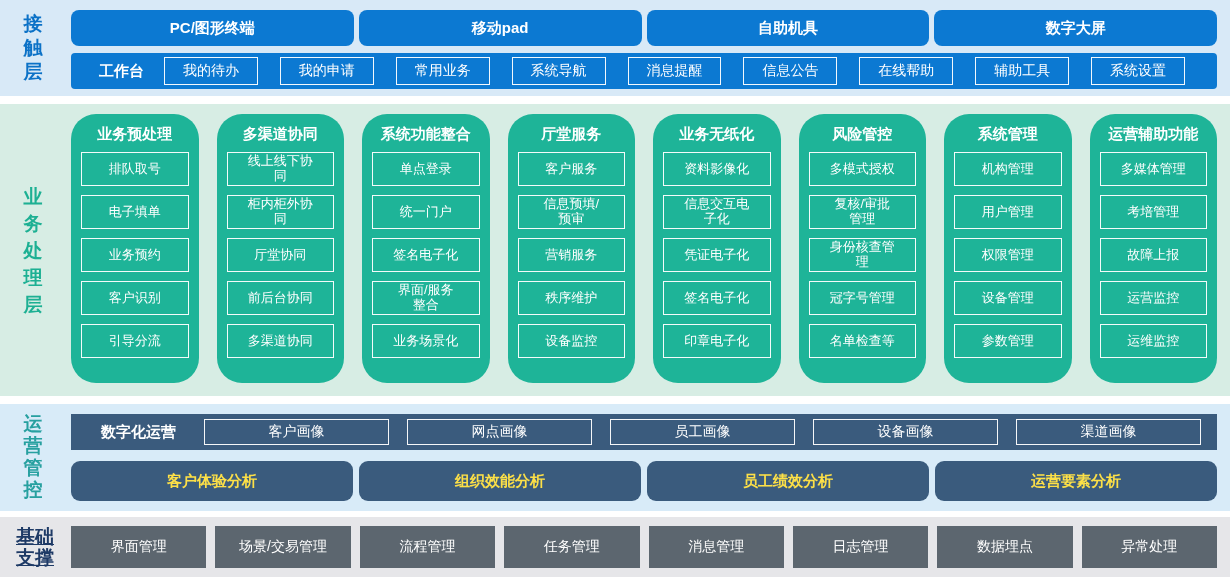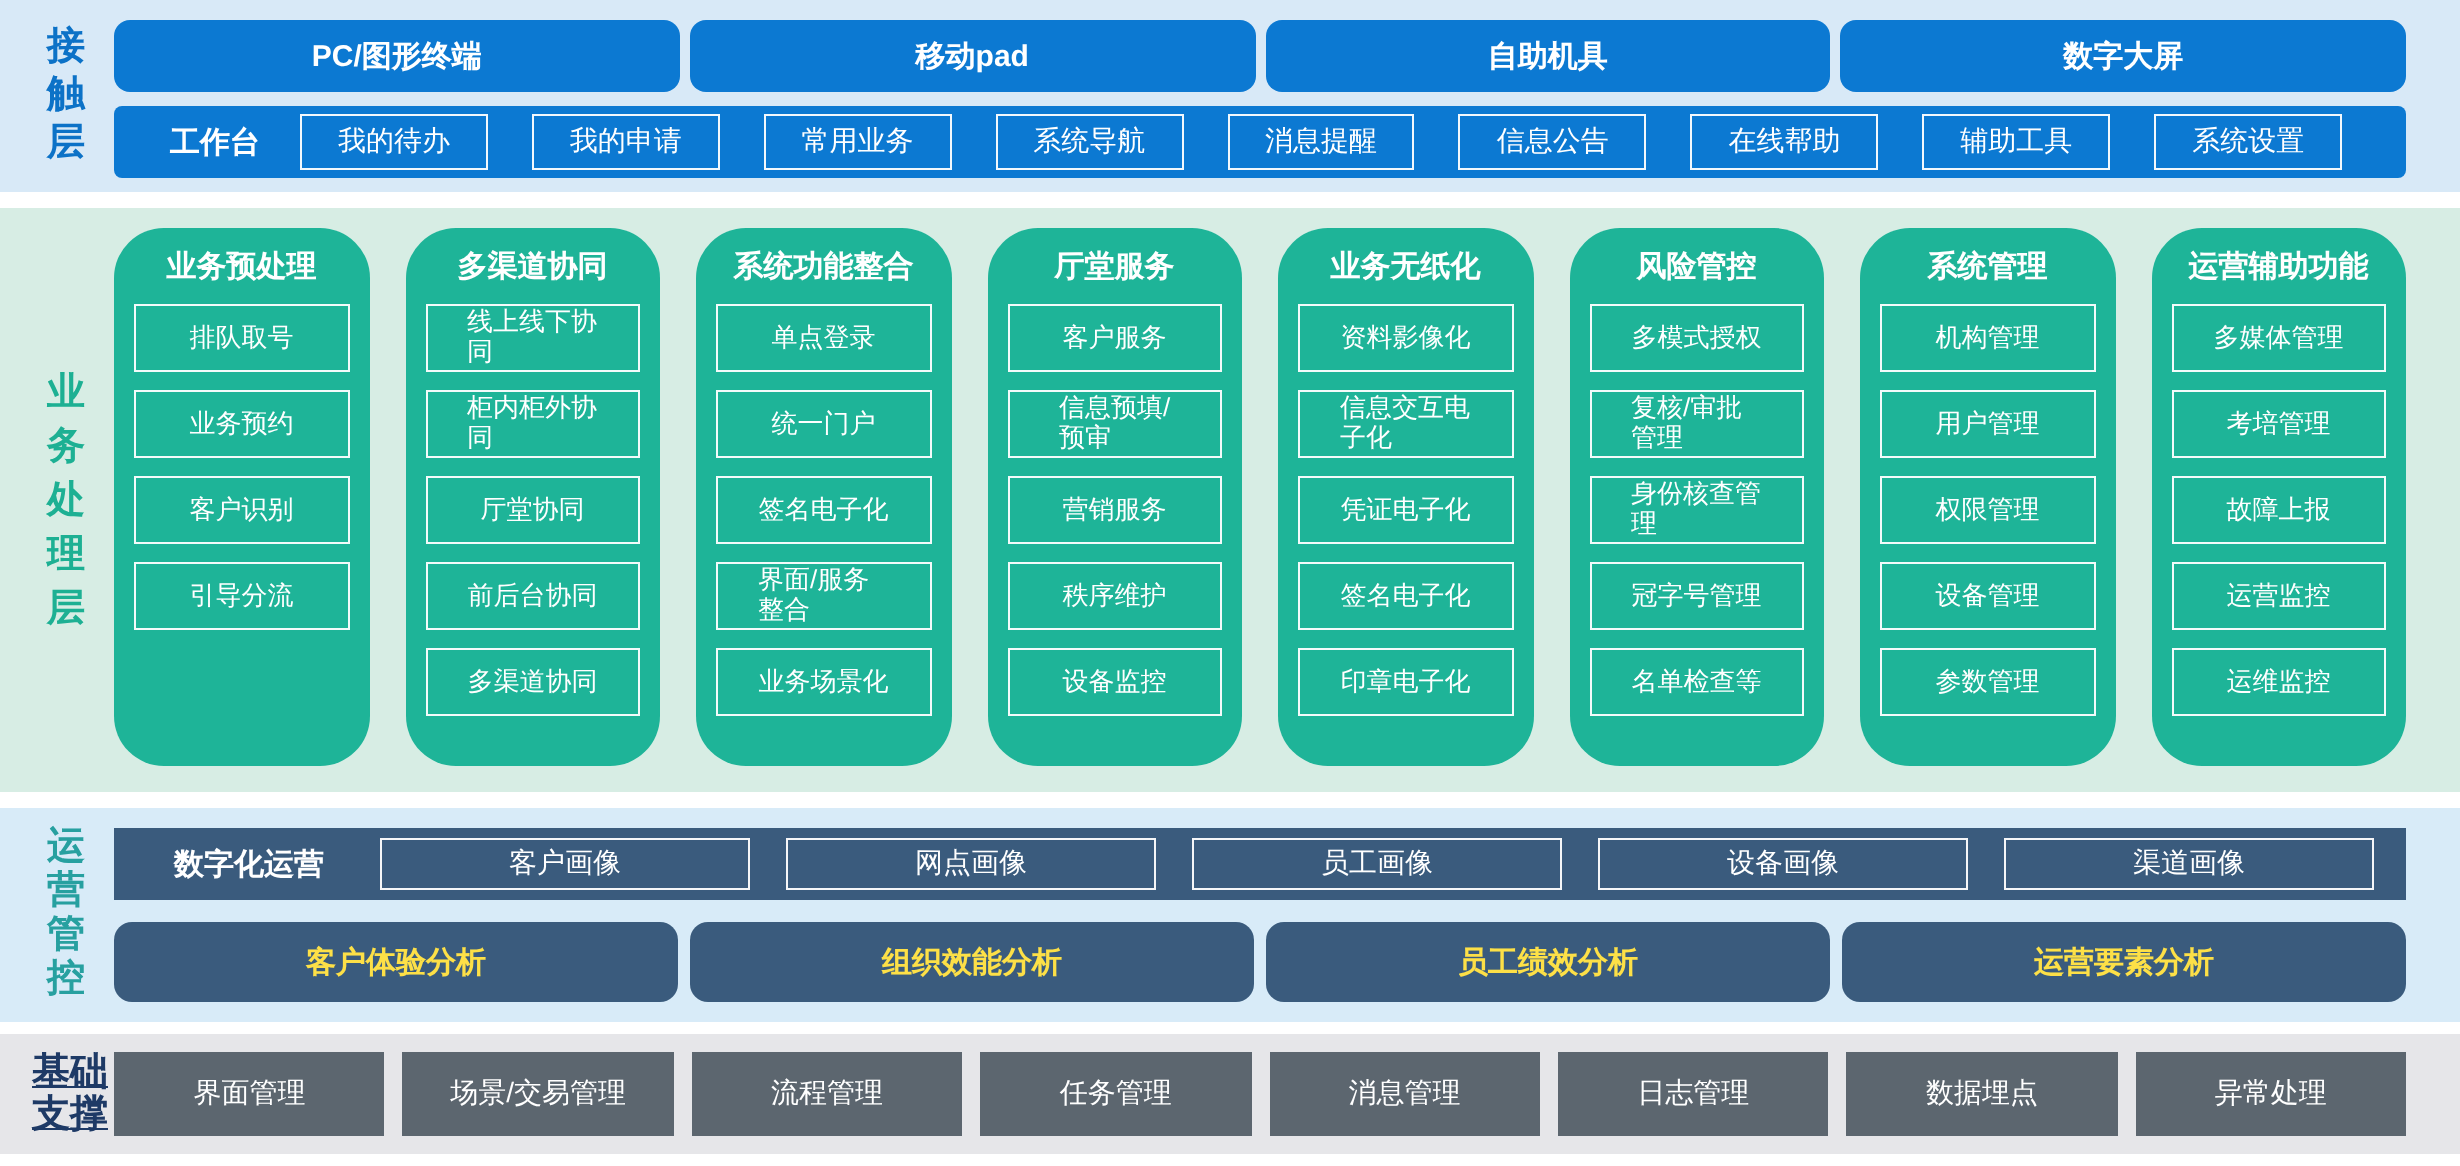--- a/index.html
+++ b/index.html
@@ -16,40 +16,40 @@
   .strip-operations{top:404px;height:107px;background:var(--strip-operations);}
   .strip-foundation{top:517px;height:60px;background:var(--strip-foundation);}
 
   .layer-label{position:absolute;font-weight:bold;font-size:19px;text-align:center;
                word-break:break-all;white-space:pre-line;}
   .label-contact{left:22px;top:12px;width:22px;line-height:24px;color:var(--label-contact);}
   .label-business{left:22px;top:183px;width:22px;line-height:27px;color:var(--label-business);}
   .label-operations{left:22px;top:413px;width:22px;line-height:22px;color:var(--label-operations);}
   .label-foundation{left:13px;top:526px;width:44px;line-height:21px;color:var(--label-foundation);text-decoration:underline;}
 
-  .content{position:absolute;left:57px;width:1146px;}
+  .content{position:absolute;left:71px;width:1146px;}
 
   .channels-row{top:10px;height:36px;display:flex;gap:5px;}
   .channel-bar{flex:1;background:var(--accent-blue);border-radius:8px;color:#fff;font-weight:bold;
                font-size:15px;display:flex;align-items:center;justify-content:center;}
 
   .workbench-bar{top:53px;height:36px;background:var(--accent-blue);border-radius:4px;
                  display:flex;align-items:center;}
   .wb-label{color:#fff;font-weight:bold;font-size:15px;margin-left:28px;white-space:nowrap;}
   .wb-items{flex:1;display:flex;gap:22px;margin:0 32px 0 20px;}
   .wb-item{flex:1;height:28px;border:1.5px solid rgba(255,255,255,.95);color:#fff;font-size:14px;
            display:flex;align-items:center;justify-content:center;white-space:nowrap;}
 
   .biz-columns{top:114px;height:269px;display:flex;gap:18px;}
   .biz-col{flex:1;background:var(--teal-green);padding:9px 10px 0;border-radius:25px;}
   .biz-title{color:#fff;font-weight:bold;font-size:15px;text-align:center;height:22px;line-height:22px;
              margin-bottom:7px;white-space:nowrap;}
   .biz-items{display:flex;flex-direction:column;gap:9px;}
   .biz-item{height:34px;border:1.5px solid rgba(255,255,255,.95);color:#fff;font-size:13px;
-            display:flex;align-items:center;justify-content:center;text-align:left;
+            display:flex;align-items:center;justify-content:center;text-align:center;
             white-space:pre-line;line-height:1.15;padding:0 20px;}
 
   .digital-bar{top:414px;height:36px;background:var(--slate-blue);display:flex;align-items:center;}
   .digital-label{color:#fff;font-weight:bold;font-size:15px;margin-left:30px;white-space:nowrap;}
   .digital-items{flex:1;display:flex;gap:18px;margin:0 16px 0 28px;}
   .digital-item{flex:1;height:26px;border:1.5px solid rgba(255,255,255,.95);color:#fff;font-size:14px;
                 display:flex;align-items:center;justify-content:center;white-space:nowrap;}
 
   .analysis-row{top:461px;height:40px;display:flex;gap:6px;}
   .analysis-bar{flex:1;background:var(--slate-blue);border-radius:9px;color:#fde047;font-weight:bold;
@@ -95,20 +95,21 @@
       <div class="wb-item">系统设置</div>
     </div>
 </div>
 
 <div class="content biz-columns">
   <div class="biz-col">
     <div class="biz-title">业务预处理</div>
     <div class="biz-items">
 
     <div class="biz-item">排队取号</div>
+        <div class="biz-item">电子填单</div>
         <div class="biz-item">业务预约</div>
         <div class="biz-item">客户识别</div>
         <div class="biz-item">引导分流</div>
       </div>
   </div>
   <div class="biz-col">
     <div class="biz-title">多渠道协同</div>
     <div class="biz-items">
 
     <div class="biz-item">线上线下协同</div>

